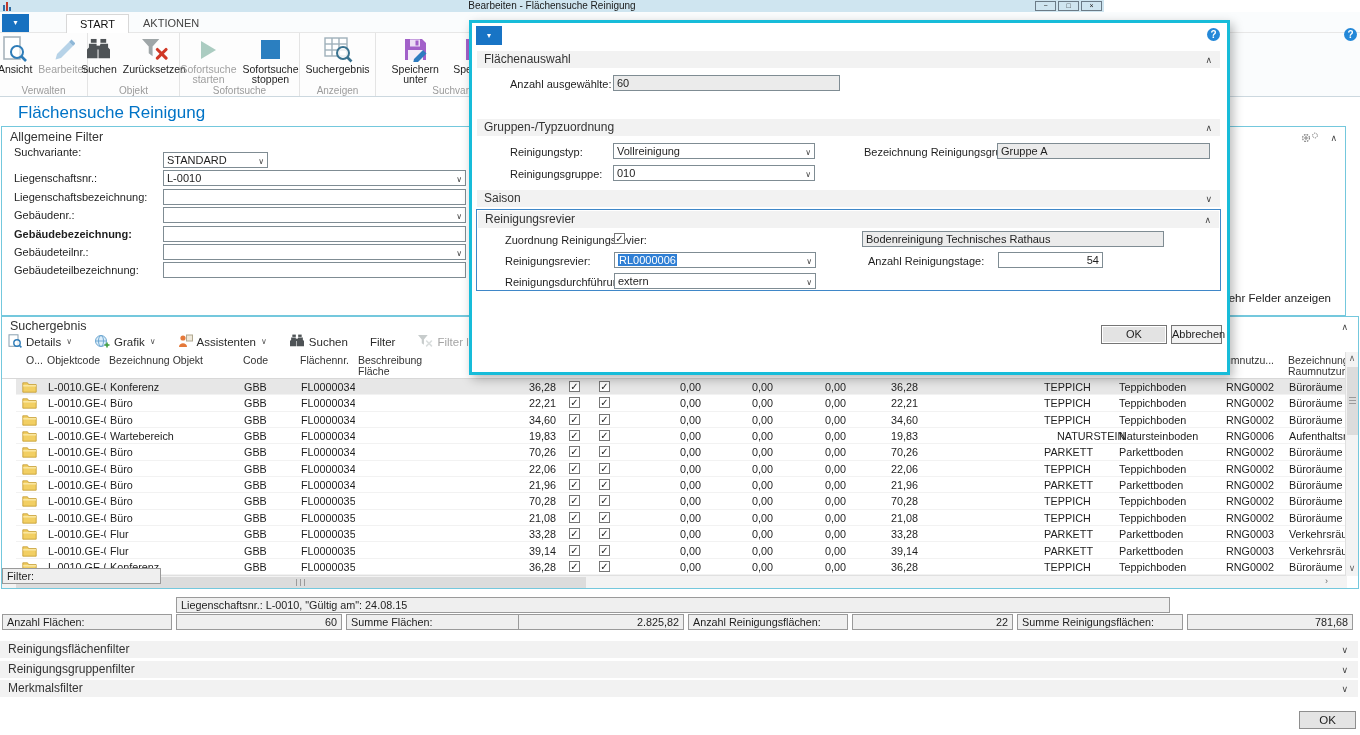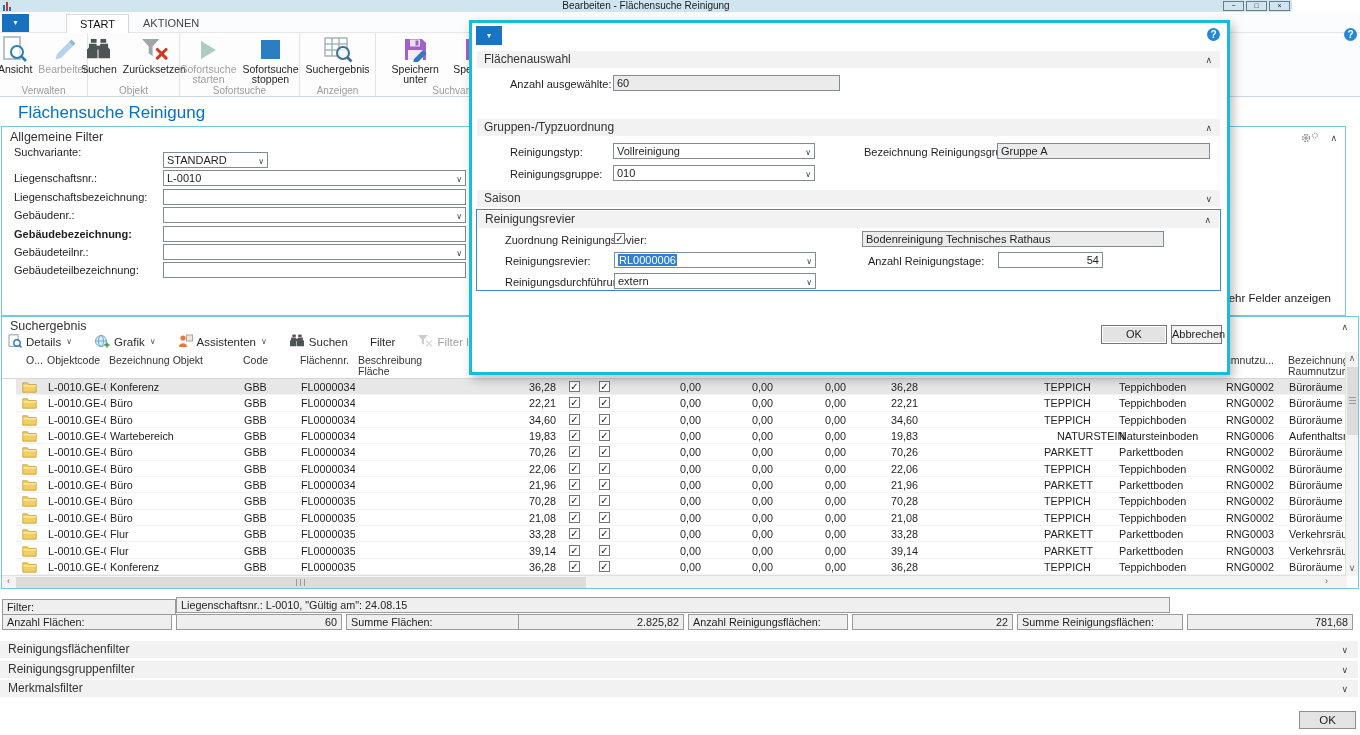--- a/index.html
+++ b/index.html
@@ -1,20 +1,20 @@
 <!DOCTYPE html>
 <html><head>
 <meta charset="utf-8">
 <style>
   * { box-sizing: border-box; margin:0; padding:0; }
   html,body { width:1360px; height:735px; overflow:hidden; }
   body { font-family:"Liberation Sans","DejaVu Sans",sans-serif; font-size:11px; color:#1e1e1e; background:#fff; position:relative; }
 
   
-  .titlebar { position:absolute; left:0; top:0; width:1292px; height:12px; background:#cfe5f0; }
+  .titlebar { position:absolute; left:0; top:0; width:1104px; height:12px; background:#cfe5f0; }
   .app-icon { position:absolute; left:3px; top:1px; width:12px; height:10px; display:flex; align-items:flex-end; gap:1px; }
   .app-icon i { display:block; width:2px; background:#2d6da4; }
   .app-icon i.r { background:#c0392b; }
   .titlebar-title { position:absolute; left:0; right:0; top:0; text-align:center; font-size:10px; line-height:12px; color:#1a1a1a; }
   .win-controls { position:absolute; right:2px; top:1px; display:flex; gap:2px; }
   .win-btn { width:21px; height:10px; border:1px solid #6b7b87; font-size:7px; line-height:8px; text-align:center; color:#222; background:transparent; }
 
   
   .ribbon { position:absolute; left:0; top:12px; width:1360px; height:85px; background:#fafcfd; border-bottom:1px solid #ccd8df; }
   .tab-row { position:relative; height:21px; border-bottom:1px solid #e7e7e7; }
@@ -645,21 +645,21 @@
   <div class="vscroll">
     <div class="vs-arrow" style="top:0">∧</div>
     <div class="vs-thumb">
         <div class="grip-h"></div>
       </div>
     <div class="vs-arrow" style="bottom:0">∨</div>
   </div>
 </div>
 
 <div>
-  <div class="sumbox" style="left:2px;top:599px;width:174px">Filter:</div>
+  <div class="sumbox" style="left:2px;top:568px;width:159px">Filter:</div>
   <div class="sumbox" style="left:176px;top:597px;width:994px">Liegenschaftsnr.: L-0010, "Gültig am": 24.08.15</div>
   <div id="summary-row2">
       <div class="sumbox" style="left: 2px; top: 614px; width: 170px;">Anzahl Flächen:</div>
       <div class="sumbox r" style="left: 176px; top: 614px; width: 166px;">60</div>
       <div class="sumbox" style="left: 346px; top: 614px; width: 188px;">Summe Flächen:</div>
       <div class="sumbox r" style="left: 518px; top: 614px; width: 166px;">2.825,82</div>
       <div class="sumbox" style="left: 688px; top: 614px; width: 160px;">Anzahl Reinigungsflächen:</div>
       <div class="sumbox r" style="left: 852px; top: 614px; width: 161px;">22</div>
       <div class="sumbox" style="left: 1017px; top: 614px; width: 166px;">Summe Reinigungsflächen:</div>
       <div class="sumbox r" style="left: 1187px; top: 614px; width: 166px;">781,68</div>

